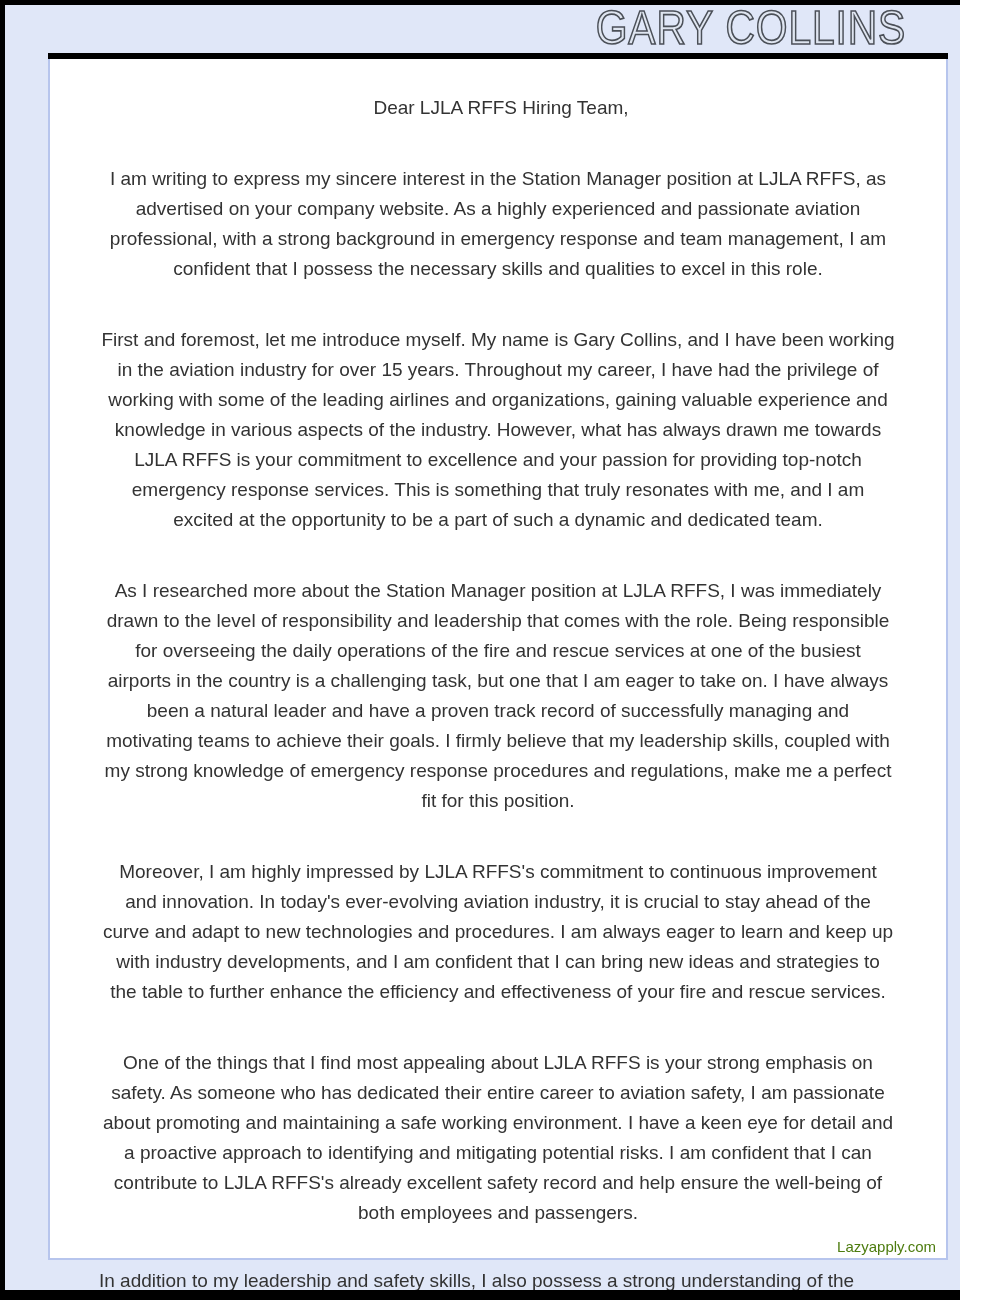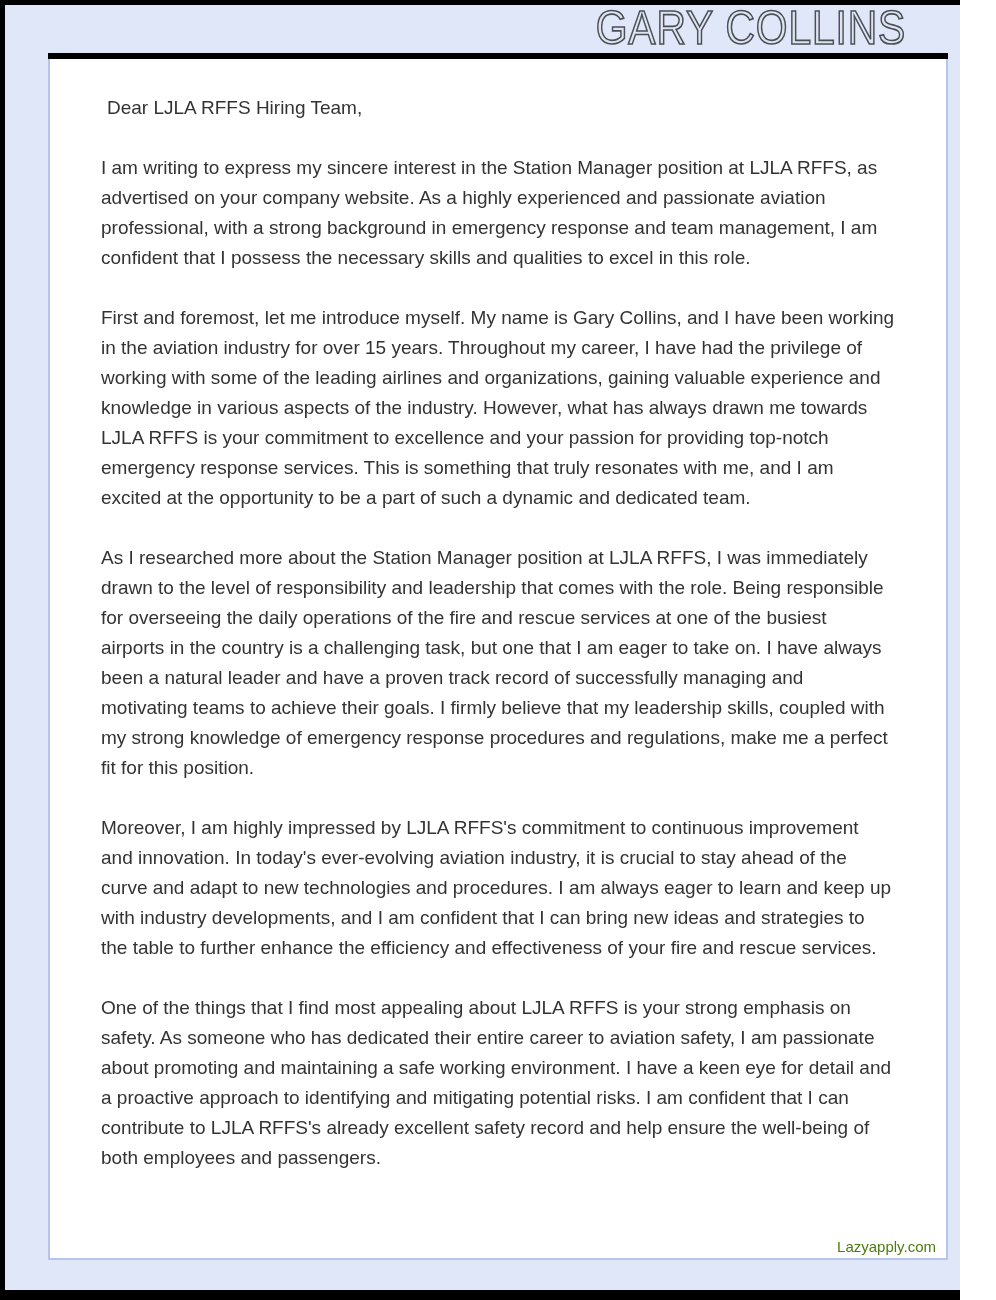--- a/index.html
+++ b/index.html
@@ -49,30 +49,31 @@
   }
   .sheet{
     position:absolute;
     left:48px;top:59px;
     width:900px;height:1201px;
     background:var(--sheet-background);
     border:2px solid var(--sheet-border);
     border-top:none;
     padding:34px 51px 0 51px;
     z-index:2;
+    text-align:center;
   }
   .salutation,.para,.overflow-line{
     margin:0;
     font-size:19px;
     line-height:30px;
     font-weight:400;
     color:var(--body-text);
   }
   .salutation{text-indent:6px;}
-  .para{margin-top:30px;}
+  .para{margin-top:41px;}
   .watermark{
     position:absolute;
     right:10px;bottom:2px;
     font-size:15px;
     line-height:18px;
     color:#4d7c0f;
     cursor:pointer;
   }
   .overflow-line{
     position:absolute;
@@ -96,13 +97,14 @@
   <div class="sheet">
     <p class="salutation">Dear LJLA RFFS Hiring Team,</p>
     <p class="para">I am writing to express my sincere interest in the Station Manager position at LJLA RFFS, as advertised on your company website. As a highly experienced and passionate aviation professional, with a strong background in emergency response and team management, I am confident that I possess the necessary skills and qualities to excel in this role.</p>
     <p class="para">First and foremost, let me introduce myself. My name is Gary Collins, and I have been working in the aviation industry for over 15 years. Throughout my career, I have had the privilege of working with some of the leading airlines and organizations, gaining valuable experience and knowledge in various aspects of the industry. However, what has always drawn me towards LJLA RFFS is your commitment to excellence and your passion for providing top-notch emergency response services. This is something that truly resonates with me, and I am excited at the opportunity to be a part of such a dynamic and dedicated team.</p>
     <p class="para">As I researched more about the Station Manager position at LJLA RFFS, I was immediately drawn to the level of responsibility and leadership that comes with the role. Being responsible for overseeing the daily operations of the fire and rescue services at one of the busiest airports in the country is a challenging task, but one that I am eager to take on. I have always been a natural leader and have a proven track record of successfully managing and motivating teams to achieve their goals. I firmly believe that my leadership skills, coupled with my strong knowledge of emergency response procedures and regulations, make me a perfect fit for this position.</p>
     <p class="para">Moreover, I am highly impressed by LJLA RFFS's commitment to continuous improvement and innovation. In today's ever-evolving aviation industry, it is crucial to stay ahead of the curve and adapt to new technologies and procedures. I am always eager to learn and keep up with industry developments, and I am confident that I can bring new ideas and strategies to the table to further enhance the efficiency and effectiveness of your fire and rescue services.</p>
     <p class="para">One of the things that I find most appealing about LJLA RFFS is your strong emphasis on safety. As someone who has dedicated their entire career to aviation safety, I am passionate about promoting and maintaining a safe working environment. I have a keen eye for detail and a proactive approach to identifying and mitigating potential risks. I am confident that I can contribute to LJLA RFFS's already excellent safety record and help ensure the well-being of both employees and passengers.</p>
     <div class="watermark">Lazyapply.com</div>
   </div>
 
+  <p class="overflow-line">In addition to my leadership and safety skills, I also possess a strong understanding of the</p>
 </div>
 
 </body></html>

